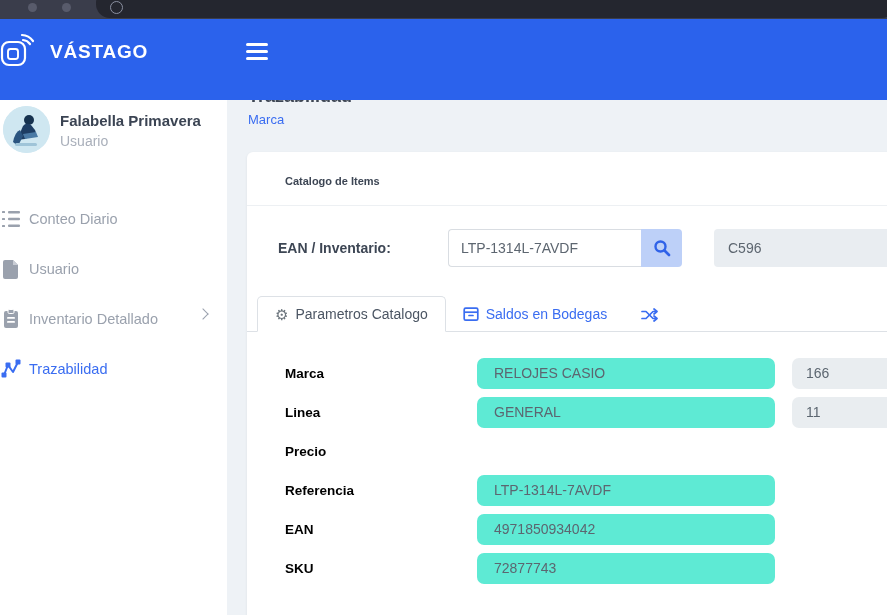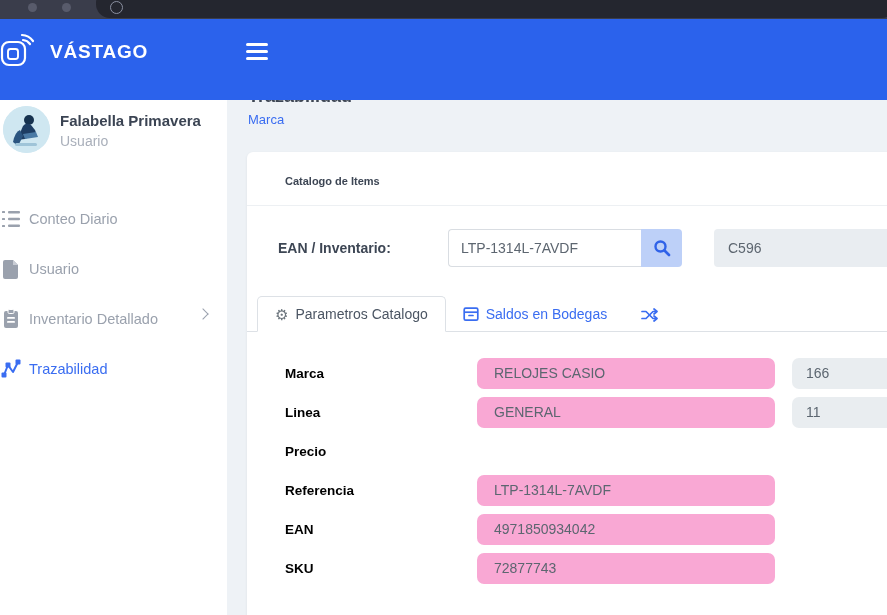--- a/index.html
+++ b/index.html
@@ -81,21 +81,21 @@
   .tab.active { margin-left:10px; background:#ffffff; color:#4b5563;
     border:1px solid #dde1e6; border-bottom:1px solid #ffffff; margin-bottom:-1px;
     border-radius:5px 5px 0 0; }
   .tab .gear-glyph { font-size:15px; color:#6c757d; line-height:1; }
 
   
   .form-area { position:absolute; left:0; top:206px; width:100%; }
   .form-row { display:flex; align-items:center; height:31px; margin-bottom:8px; }
   .form-label { margin-left:38px; width:154px; font-size:13.5px; font-weight:bold;
     color:#000000; }
-  .field-main { width:298px; height:31px; background:#f9a8d4; border-radius:7px;
+  .field-main { width:298px; height:31px; background:#5eead4; border-radius:7px;
     line-height:31px; padding-left:17px; font-size:14px; color:#5c6670;
     margin-left:38px; }
   .field-code { flex:1; height:31px; background:#e9edf0; border-radius:7px;
     line-height:31px; padding-left:14px; font-size:14px; color:#5c6670;
     margin-left:17px; }
 </style>
 </head>
 <body>
 
 <div class="browser-bar">

